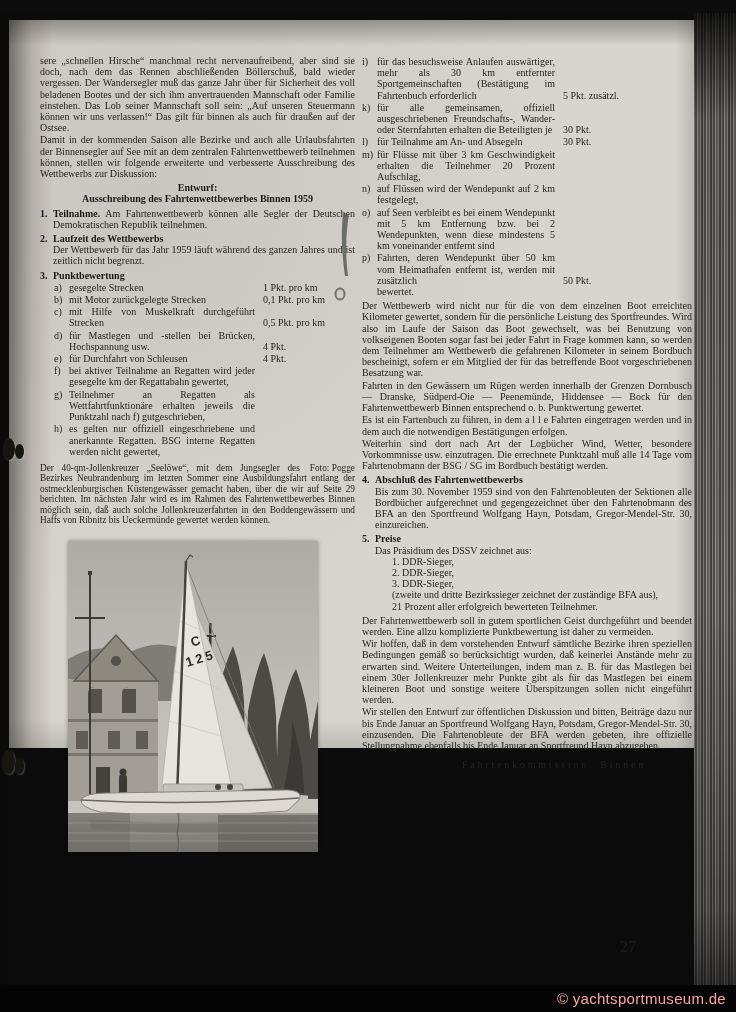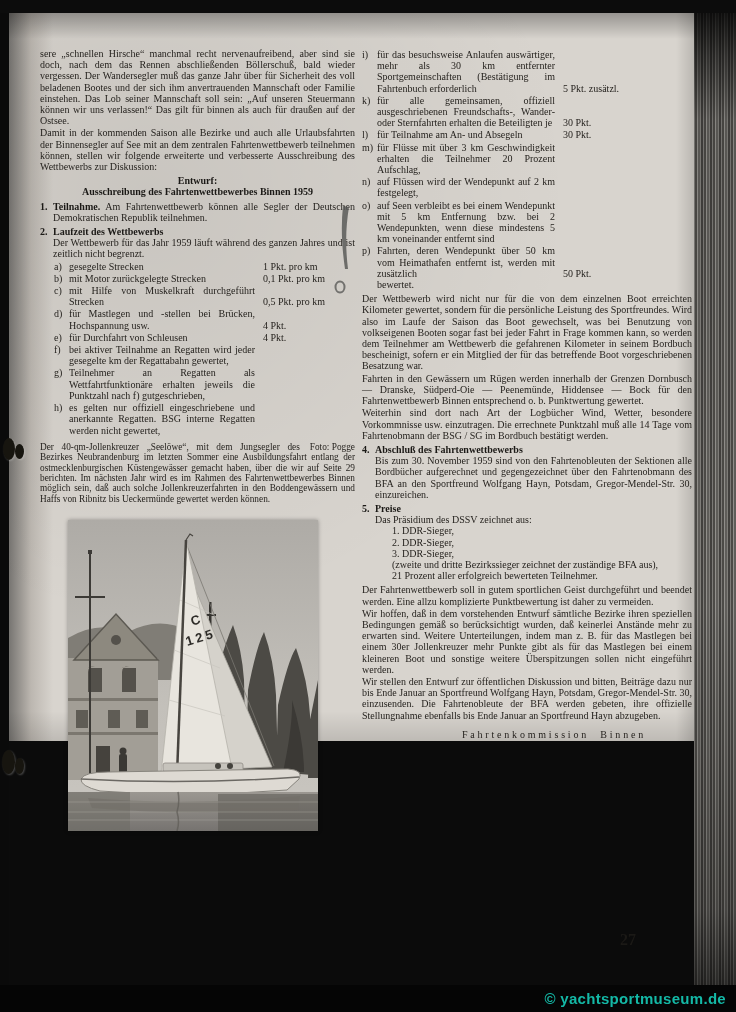--- a/index.html
+++ b/index.html
@@ -1,37 +1,37 @@
 <!DOCTYPE html>
 <html><head>
 <meta charset="utf-8">
 <style>
   html,body{margin:0;padding:0;background:#000;}
   .scan{position:relative;width:736px;height:1012px;background:#0b0b0b;overflow:hidden;
         font-family:"Liberation Serif","DejaVu Serif",serif;color:#26231f;}
   
-  .page{position:absolute;left:9px;top:13px;width:685px;height:728px;
+  .page{position:absolute;left:9px;top:20px;width:685px;height:728px;
         background:
           radial-gradient(ellipse at 20% 25%, rgba(0,0,0,0.07), transparent 55%),
           linear-gradient(90deg, rgba(0,0,0,0.45) 0px, rgba(60,50,40,0.18) 22px, transparent 44px),
           linear-gradient(270deg, rgba(0,0,0,0.14) 0px, transparent 18px),
           linear-gradient(180deg, rgba(0,0,0,0.30) 0px, transparent 26px),
           linear-gradient(0deg, rgba(0,0,0,0.12) 0px, transparent 30px),
           #d8d4ce;}
   .spine-edge{position:absolute;left:0;top:0;width:9px;height:100%;background:#0a0a0a;}
   .hole{position:absolute;background:#17150f;border-radius:50%;box-shadow:1px 1px 2px rgba(255,255,255,0.25);}
   
   .page-edges{position:absolute;right:0;top:0;width:42px;height:100%;
         background:repeating-linear-gradient(90deg,#8c8a86 0 1px,#55534f 1px 3px,#a3a19c 3px 4px,#6b6965 4px 6px,#908e89 6px 7px,#4a4845 7px 9px);}
   .page-edges::after{content:"";position:absolute;inset:0;
         background:linear-gradient(180deg, rgba(0,0,0,0.92) 0px, rgba(0,0,0,0.55) 55px, rgba(0,0,0,0.18) 120px, rgba(0,0,0,0.10) 60%, rgba(0,0,0,0.35) 90%, rgba(0,0,0,0.7) 100%);}
   .top-bar{position:absolute;left:0;top:0;width:100%;height:13px;background:#0c0c0c;}
   .bottom-bar{position:absolute;left:0;bottom:0;width:100%;height:27px;background:#050505;z-index:30;
         display:flex;align-items:center;justify-content:flex-end;padding-right:10px;box-sizing:border-box;}
-  .watermark{font-family:"Liberation Sans","DejaVu Sans",sans-serif;font-weight:bold;font-size:15px;color:#14b8a6;letter-spacing:0.3px;}
+  .watermark{font-family:"Liberation Sans","DejaVu Sans",sans-serif;font-weight:normal;font-size:15px;color:#fca5a5;letter-spacing:0.3px;}
 
   
   .col{position:absolute;top:35px;font-size:10px;line-height:11.2px;text-align:justify;}
   .col-left{left:31px;width:315px;}
   .col-right{left:353px;width:330px;}
   p{margin:0;}
   .para{margin-bottom:1px;}
   .center{text-align:center;}
   b,.bold{font-weight:bold;color:#1b1916;font-family:Liberation Serif, serif;}
   .heading-line{margin-top:3px;}
@@ -77,20 +77,23 @@
         <b>1.</b>
         <b>Teilnahme.</b>
         <span>Am Fahrtenwettbewerb können alle Segler der Deutschen Demokratischen Republik teilnehmen.</span>
       </p>
 
       <p class="sec">
         <b class="sec-num">2.</b><b>Laufzeit des Wettbewerbs</b>
       </p>
       <p class="sec-body">Der Wettbewerb für das Jahr 1959 läuft während des ganzen Jahres und ist zeitlich nicht begrenzt.</p>
 
+      <p class="sec">
+        <b class="sec-num">3.</b><b>Punktbewertung</b>
+      </p>
 
       <div class="pt-rows">
         <div class="pt-row">
           <span class="pt-label">a)</span>
           <span class="pt-text">gesegelte Strecken</span>
           <span class="pt-value">1 Pkt. pro km</span>
         </div>
         <div class="pt-row">
           <span class="pt-label">b)</span>
           <span class="pt-text">mit Motor zurückgelegte Strecken</span>
@@ -268,20 +271,21 @@
               <span class="pt-label">p)</span>
               <span class="pt-text">Fahrten, deren Wendepunkt über 50 km vom Heimathafen entfernt ist, werden mit zusätzlich</span>
               <span class="pt-value">50 Pkt.</span>
             </div>
           <div class="pt-suffix">bewertet.</div>
         </div>
       </div>
 
       <p class="para heading-line">Der Wettbewerb wird nicht nur für die von dem einzelnen Boot erreichten Kilometer gewertet, sondern für die persönliche Leistung des Sportfreundes. Wird also im Laufe der Saison das Boot gewechselt, was bei Benutzung von volkseigenen Booten sogar fast bei jeder Fahrt in Frage kommen kann, so werden dem Teilnehmer am Wettbewerb die gefahrenen Kilometer in seinem Bordbuch bescheinigt, sofern er ein Mitglied der für das betreffende Boot vorgeschriebenen Besatzung war.</p>
       <p class="para">Fahrten in den Gewässern um Rügen werden innerhalb der Grenzen Dornbusch — Dranske, Südperd-Oie — Peenemünde, Hiddensee — Bock für den Fahrtenwettbewerb Binnen entsprechend o. b. Punktwertung gewertet.</p>
+      <p class="para">Es ist ein Fartenbuch zu führen, in dem a l l e Fahrten eingetragen werden und in dem auch die notwendigen Bestätigungen erfolgen.</p>
       <p class="para">Weiterhin sind dort nach Art der Logbücher Wind, Wetter, besondere Vorkommnisse usw. einzutragen. Die errechnete Punktzahl muß alle 14 Tage vom Fahrtenobmann der BSG / SG im Bordbuch bestätigt werden.</p>
 
       <p class="sec">
         <b class="sec-num">4.</b><b>Abschluß des Fahrtenwettbewerbs</b>
       </p>
       <p class="sec-body">Bis zum 30. November 1959 sind von den Fahrtenobleuten der Sektionen alle Bordbücher aufgerechnet und gegengezeichnet über den Fahrtenobmann des BFA an den Sportfreund Wolfgang Hayn, Potsdam, Gregor-Mendel-Str. 30, einzureichen.</p>
 
       <p class="sec">
         <b class="sec-num">5.</b><b>Preise</b>
       </p>

